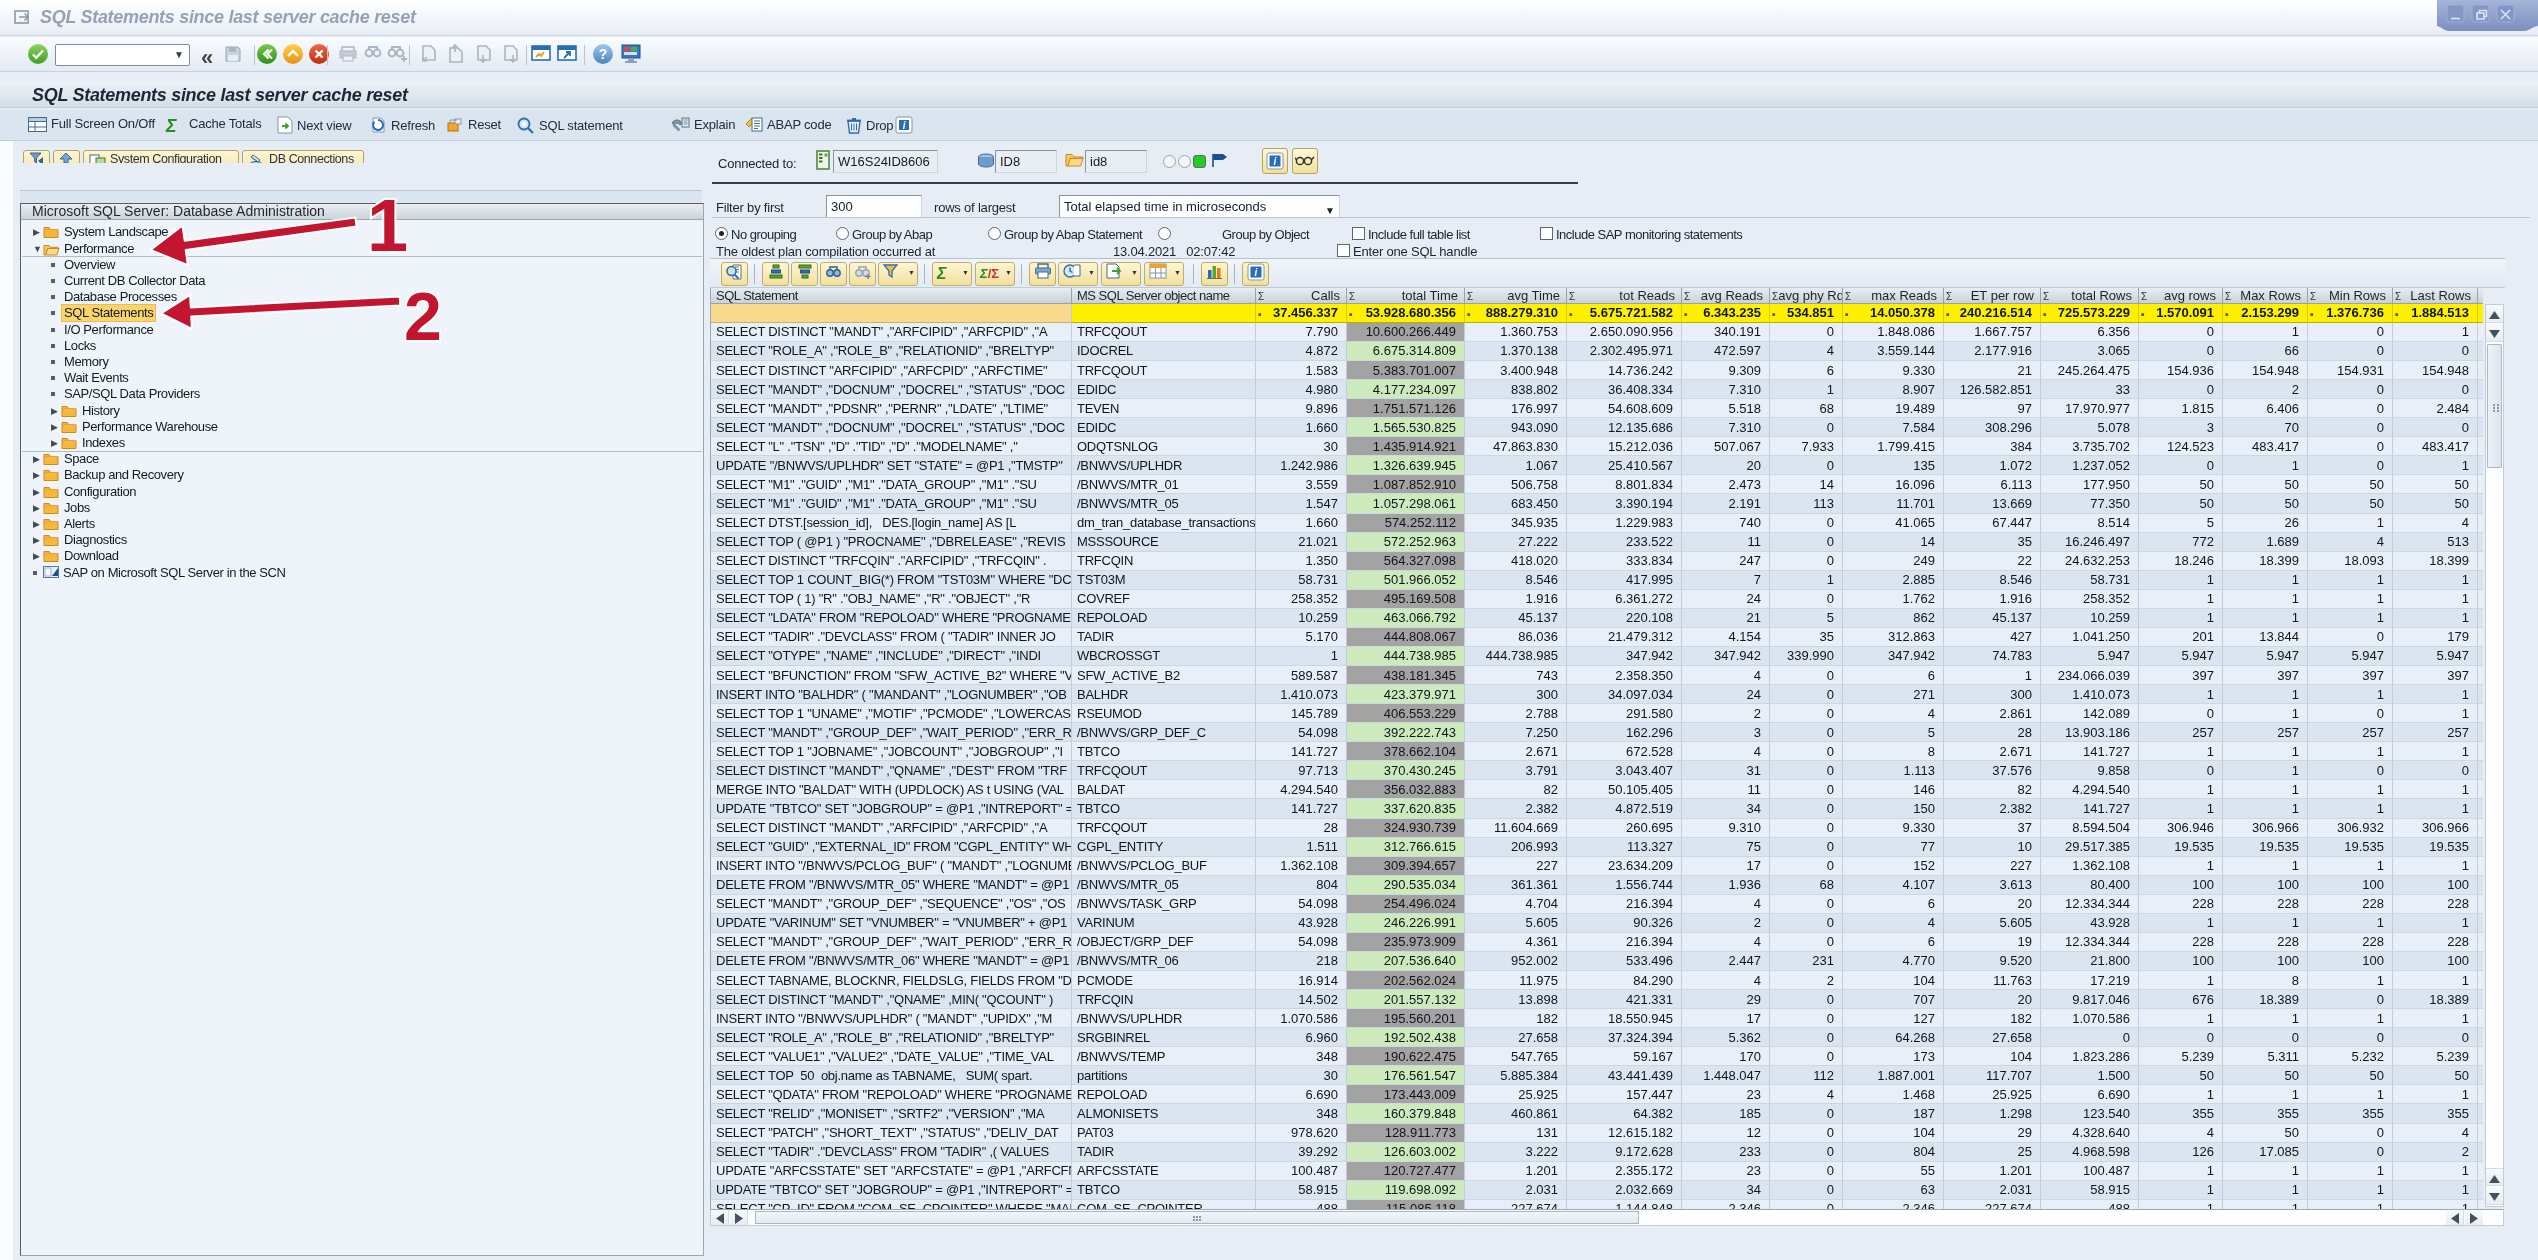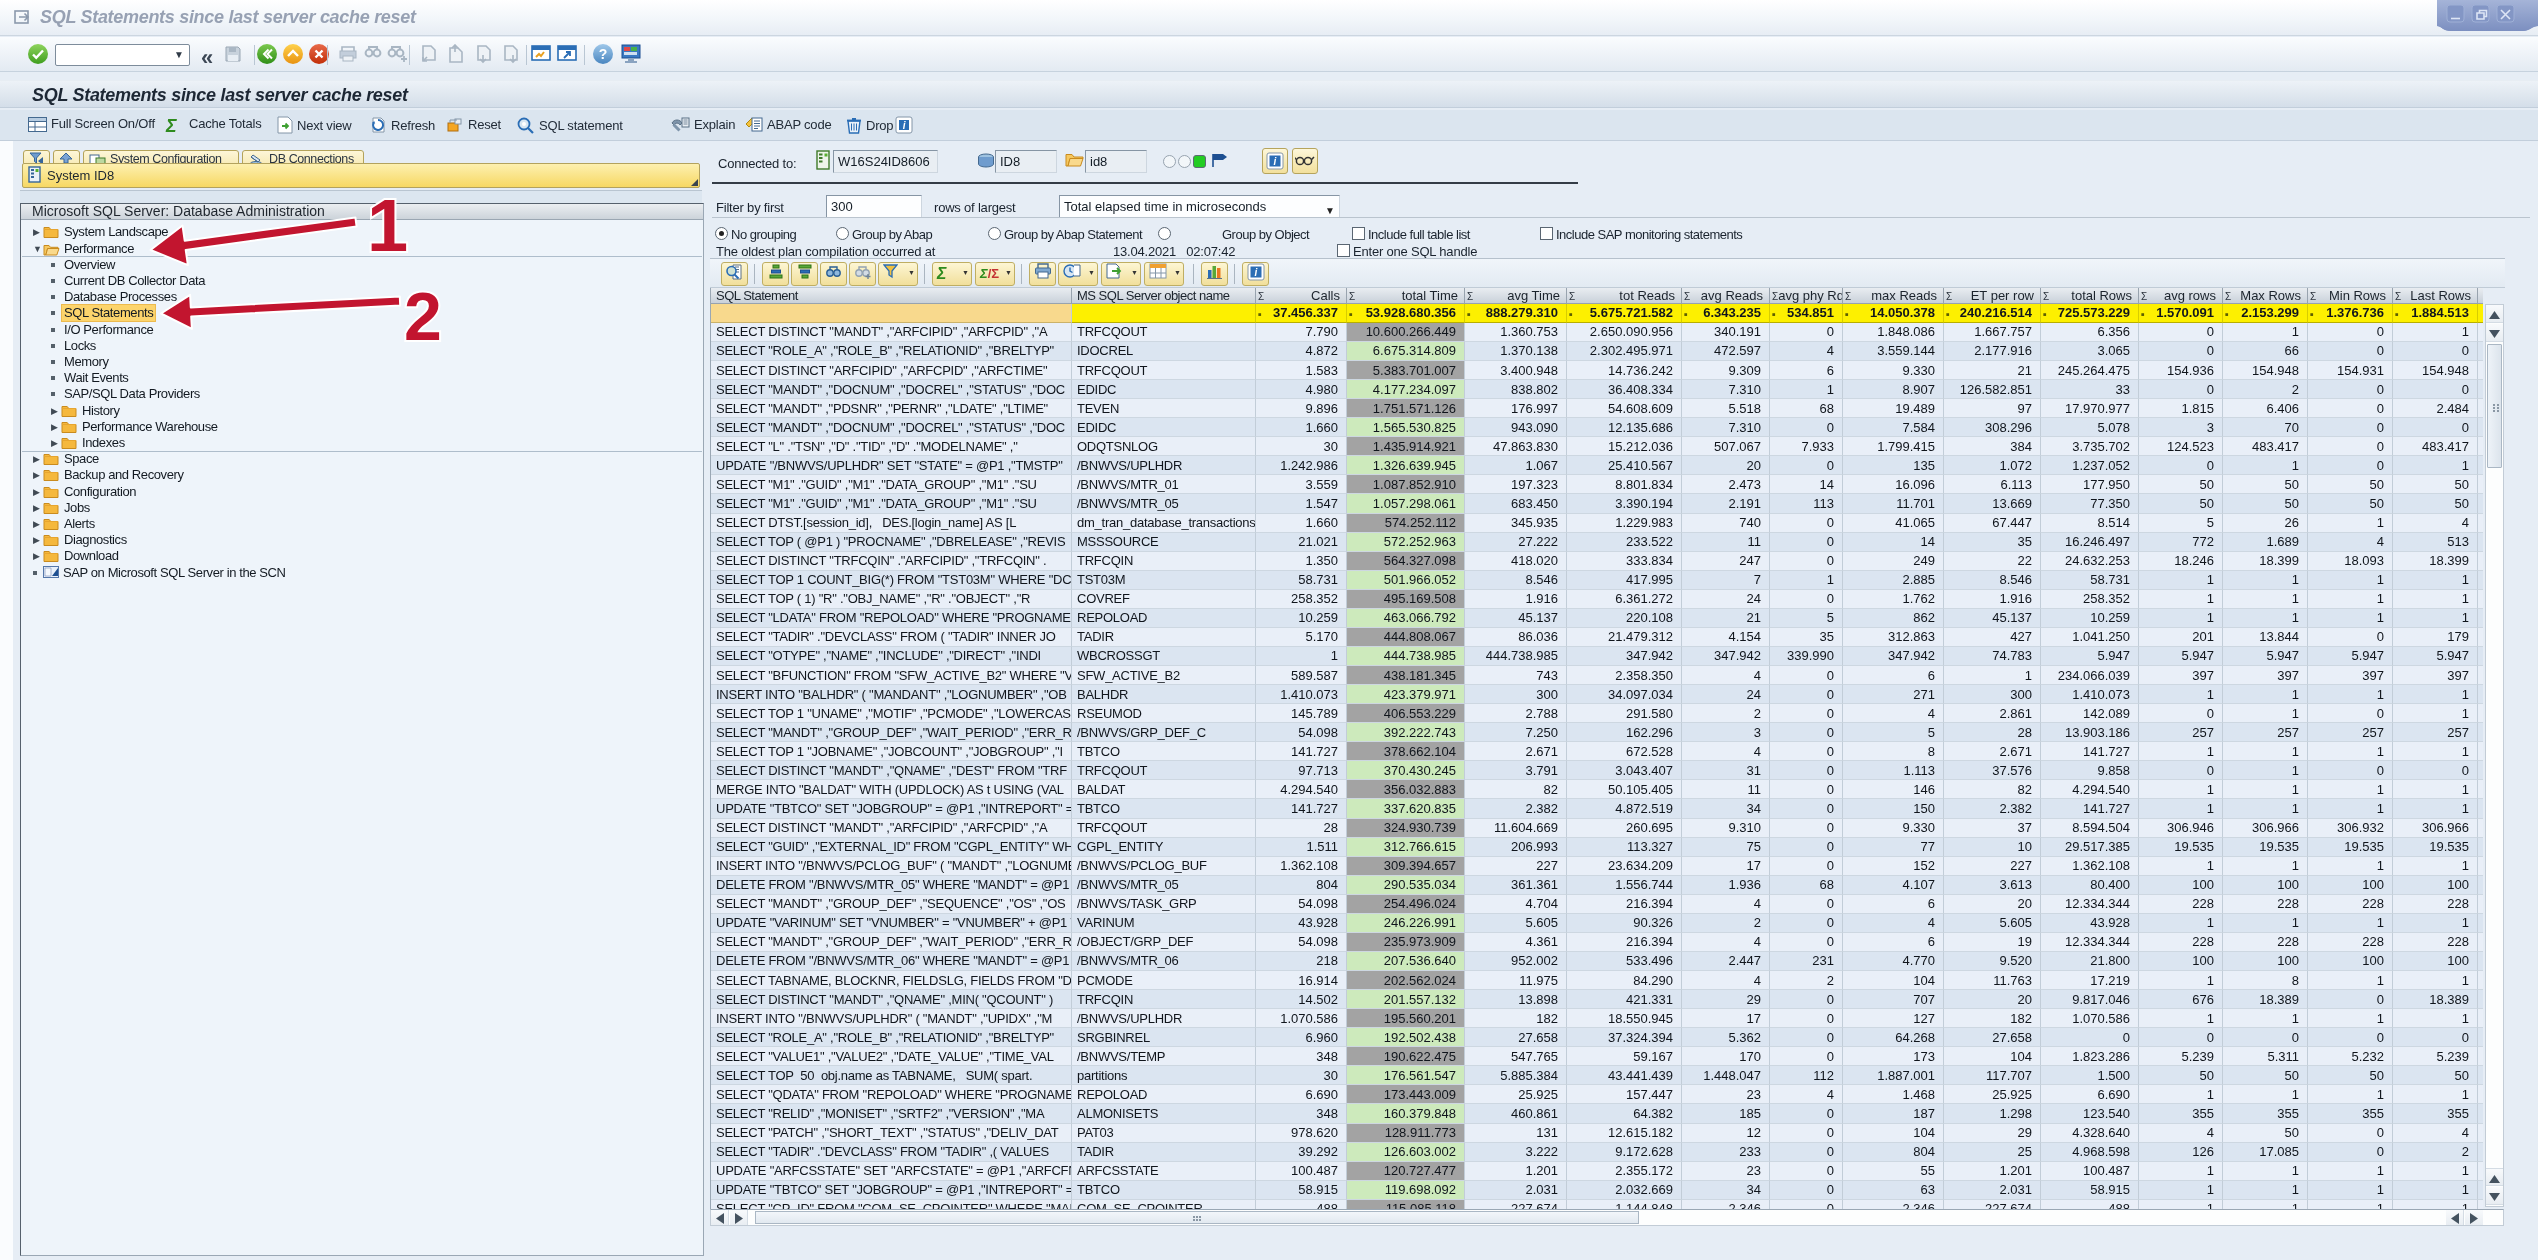--- a/index.html
+++ b/index.html
@@ -315,27 +315,20 @@
           </svg></div>
     <div class="tab" style="left:61px;width:156px"><svg style="position:absolute;left:5px;top:3px" width="17" height="13" viewBox="0 0 17 13">
             <rect x="1" y="1" width="9" height="11" fill="#fff" stroke="#44698f"></rect>
             <rect x="7" y="4" width="9" height="9" fill="#bcd8a0" stroke="#3f7a2a"></rect>
           </svg>System Configuration</div>
     <div class="tab" style="left:220px;width:122px"><svg style="position:absolute;left:5px;top:3px" width="16" height="13" viewBox="0 0 16 13">
             <ellipse cx="8" cy="10" rx="6" ry="2.5" fill="#9ec2e0" stroke="#44698f"></ellipse>
             <path d="M3 3l7 5M3 3l2-2 7 5-2 2z" fill="#d8e6f2" stroke="#44698f"></path>
           </svg>DB Connections</div>
   </div>
-  <div id="lcombo"><svg width="13" height="17" viewBox="0 0 13 17">
-          <rect x="1" y="1" width="11" height="15" fill="#eaf1f8" stroke="#35659a" stroke-width="1.4"></rect>
-          <rect x="3" y="3" width="3" height="2" fill="#35659a"></rect>
-          <rect x="3" y="6.5" width="3" height="2" fill="#35659a"></rect>
-          <rect x="3" y="10" width="3" height="2" fill="#35659a"></rect>
-          <rect x="7.5" y="3" width="3" height="3" fill="#58b030"></rect>
-        </svg>System ID8<span class="cnr"></span></div>
   <div id="lsplit"></div>
   <div id="tree">
     <div id="thead">Microsoft SQL Server: Database Administration</div>
     <div style="position:absolute;left:0;top:16px;width:682px;height:1035px;background:#eef4fa">
 <div class="ti" style="top:4.3px">
             <span class="exp" style="left:12px">▶</span>
             <span class="fip" style="left:22px"><svg class="fi" width="16" height="13" viewBox="0 0 16 13">
                 <path d="M1 2.5h5.2l1.6 2H15v8H1z" fill="#f5b83d" stroke="#c98b1e" stroke-width="1"></path>
                 <path d="M1 4.5h14" stroke="#e7a52f" stroke-width="1"></path>
               </svg></span>
@@ -793,21 +786,21 @@
         <div class="c c12 num">1</div>
         <div class="c c13 num">0</div>
         <div class="c c14 num">1</div>
         <div class="c c15"></div>
       </div>
 <div class="tr ra">
         <div class="c c0">SELECT "M1" ."GUID" ,"M1" ."DATA_GROUP" ,"M1" ."SU</div>
         <div class="c c1">/BNWVS/MTR_01</div>
         <div class="c c2 num">3.559</div>
         <div class="c c3 num">1.087.852.910</div>
-        <div class="c c4 num">197.323</div>
+        <div class="c c4 num">506.758</div>
         <div class="c c5 num">8.801.834</div>
         <div class="c c6 num">2.473</div>
         <div class="c c7 num">14</div>
         <div class="c c8 num">16.096</div>
         <div class="c c9 num">6.113</div>
         <div class="c c10 num">177.950</div>
         <div class="c c11 num">50</div>
         <div class="c c12 num">50</div>
         <div class="c c13 num">50</div>
         <div class="c c14 num">50</div>

